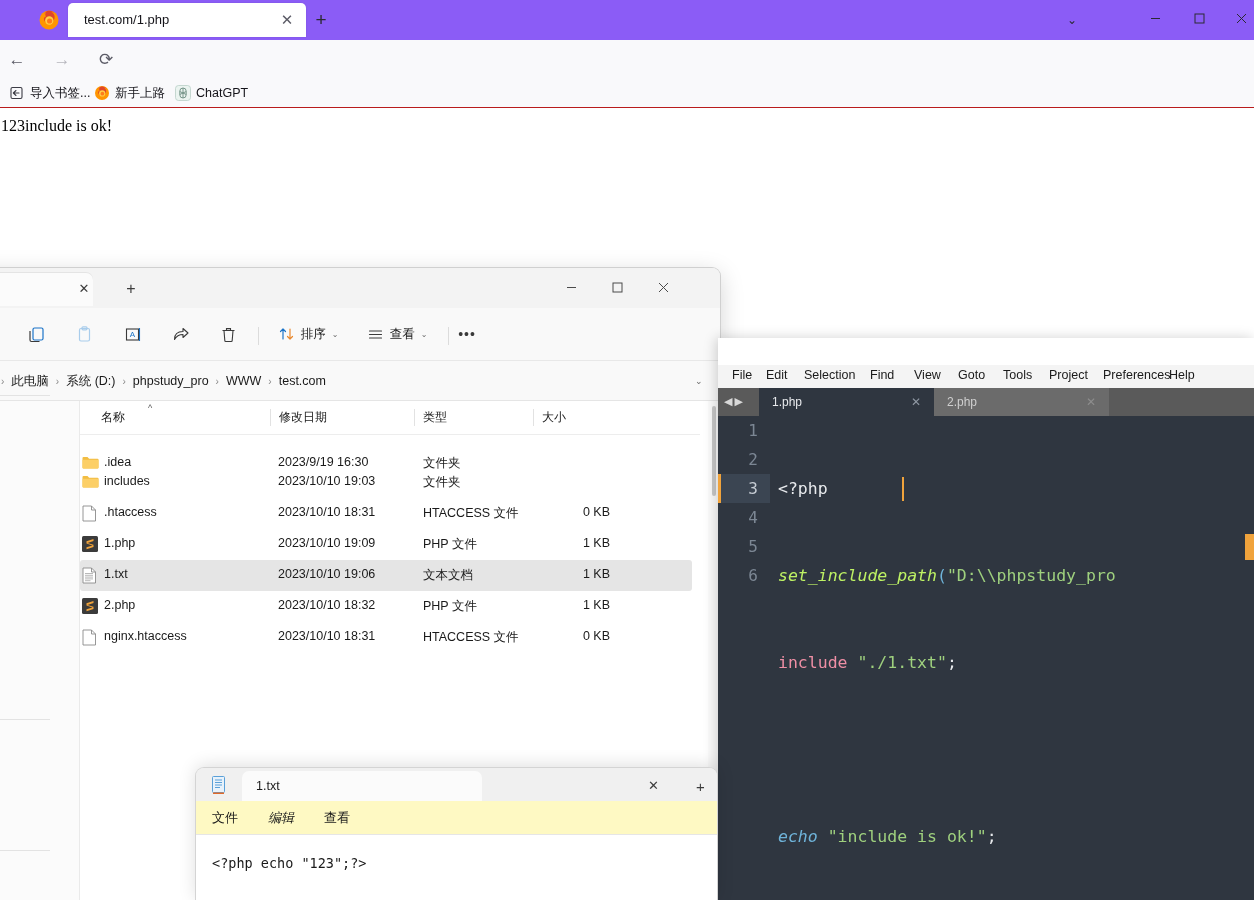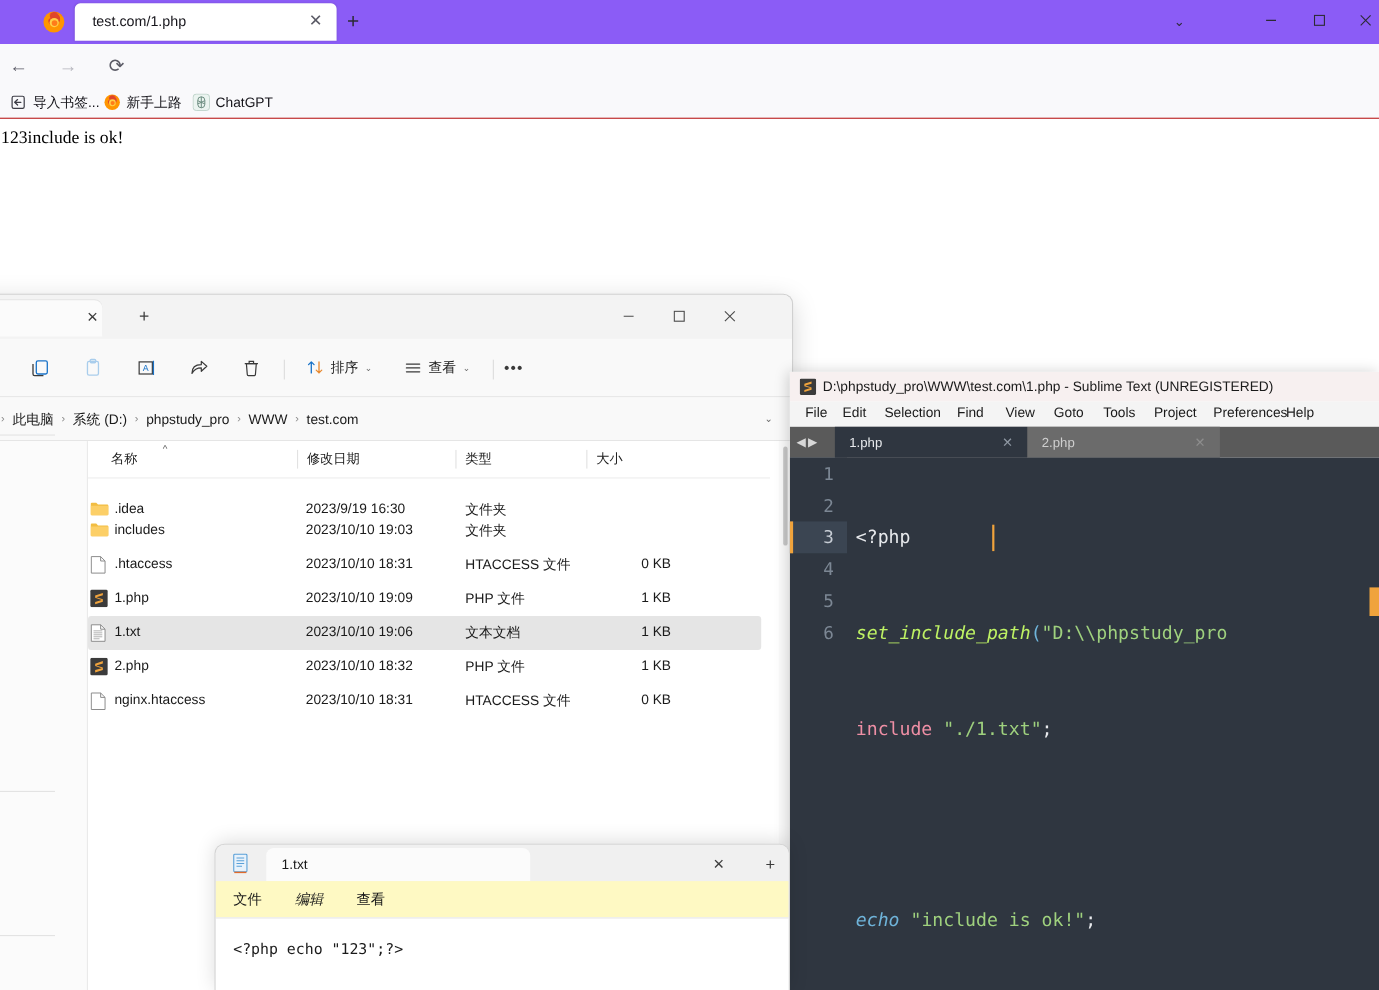--- a/index.html
+++ b/index.html
@@ -27,21 +27,21 @@
   .ff-navbar{position:absolute;left:0;top:40px;width:1254px;height:39px;background:#f9f9fb;}
   .ff-navbtn{position:absolute;top:9px;width:22px;height:22px;text-align:center;line-height:22px;font-size:17px;color:#5b5b66;}
   .ff-urlbar{position:absolute;left:203px;top:44px;width:820px;height:32px;background:#f0f0f4;border-radius:5px;}
   .ff-url-shield{position:absolute;left:214px;top:49px;width:20px;height:20px;}
   .ff-url-lock{position:absolute;left:242px;top:49px;width:20px;height:20px;}
   .ff-url-text{position:absolute;left:269px;top:50px;font-size:14px;color:#5b5b66;}
   .ff-url-text b{color:#15141a;font-weight:400;}
   .ff-star{position:absolute;left:995px;top:48px;width:24px;height:24px;background:#ececf0;border-radius:4px;}
   .ff-tool{position:absolute;top:48px;width:24px;height:24px;}
 
-  .ff-bookmarks{position:absolute;left:0;top:79px;width:1254px;height:28px;background:#f9f9fb;border-bottom:7px solid #b91c1c;}
+  .ff-bookmarks{position:absolute;left:0;top:79px;width:1254px;height:28px;background:#f9f9fb;border-bottom:1px solid #b91c1c;}
   .bm{position:absolute;top:4px;height:20px;display:flex;align-items:center;gap:5px;font-size:12.5px;color:#15141a;
       white-space:nowrap;padding:0 3px;}
   .bm .bmico{width:16px;height:16px;display:inline-block;flex:0 0 16px;}
   .ff-content{position:absolute;left:0;top:108px;width:1254px;height:792px;background:#ffffff;}
   .page-text{position:absolute;left:1px;top:9px;font-size:16px;color:#000;font-family:"Liberation Serif","DejaVu Serif",serif;}
 
   
   #explorer{position:absolute;left:-80px;top:268px;width:800px;height:632px;background:#f3f3f3;
             border-radius:8px 8px 0 0;box-shadow:0 0 0 1px #d0d0d0, 0 6px 24px rgba(0,0,0,.18);overflow:hidden;}
   .ex-titlebar{position:absolute;left:0;top:0;width:800px;height:40px;background:#f3f3f3;}
@@ -455,29 +455,20 @@
 
       <div class="ex-vscroll">
         <div class="ex-thumb"></div>
       </div>
     </div>
   </div>
 </div>
 
 <div id="sublime">
 
-  <div class="st-title">
-    <div class="st-ico">
-      <svg width="15" height="15" viewBox="0 0 16 16">
-          <rect width="16" height="16" rx="1.5" fill="#3b3b3b"></rect>
-          <path d="M11.5 3 L4.5 5.3 v2.2 l6 1.9 l-6 1.8 v2.1 l7 -2.3 V8.8 l-6 -1.9 l6 -1.8 z" fill="#f0a33c"></path>
-        </svg>
-    </div>
-    <div class="st-title-text">D:\phpstudy_pro\WWW\test.com\1.php - Sublime Text (UNREGISTERED)</div>
-  </div>
 
   <div class="st-menu">
     <div class="st-mi" style="left:14px;">File</div>
     <div class="st-mi" style="left:48px;">Edit</div>
     <div class="st-mi" style="left:86px;">Selection</div>
     <div class="st-mi" style="left:152px;">Find</div>
     <div class="st-mi" style="left:196px;">View</div>
     <div class="st-mi" style="left:240px;">Goto</div>
     <div class="st-mi" style="left:285px;">Tools</div>
     <div class="st-mi" style="left:331px;">Project</div>

